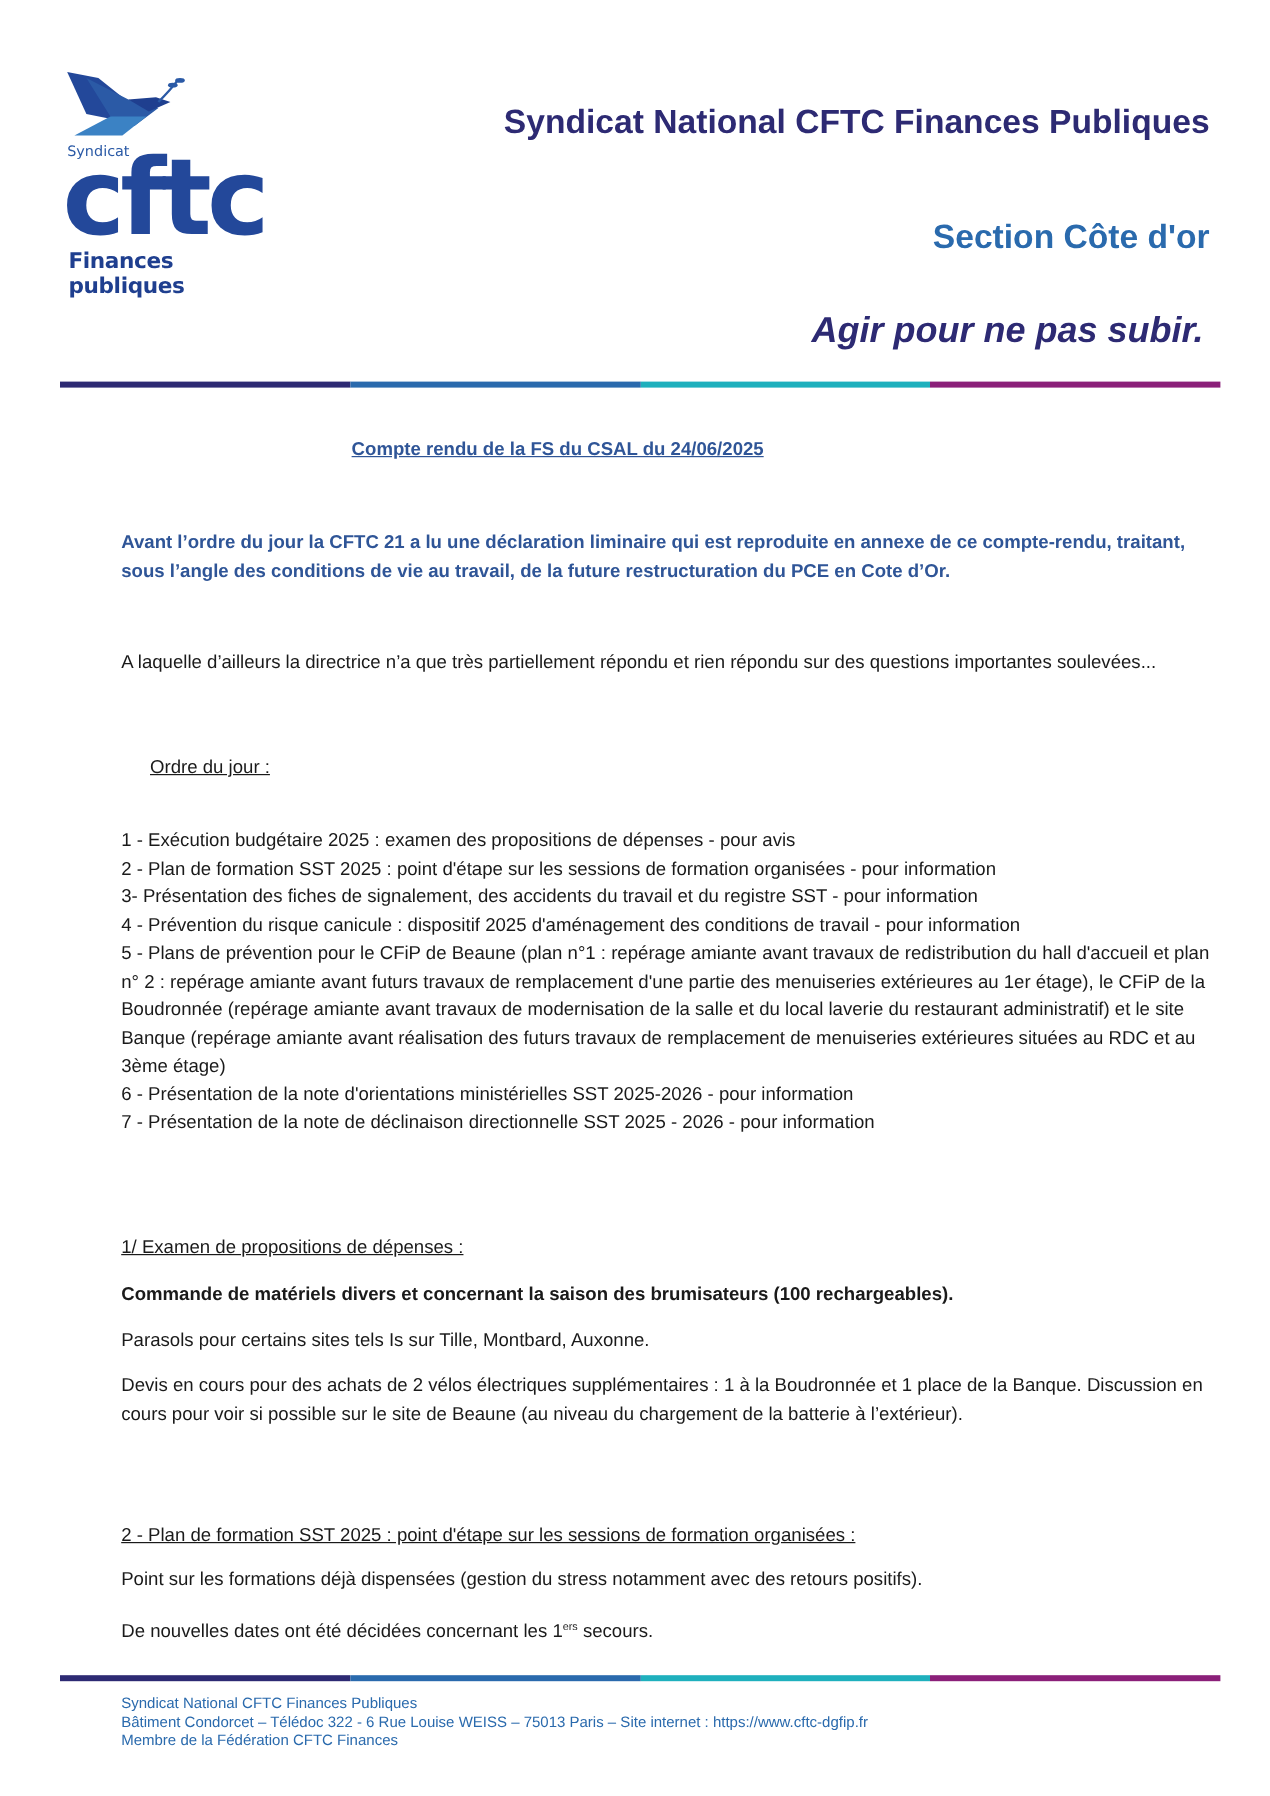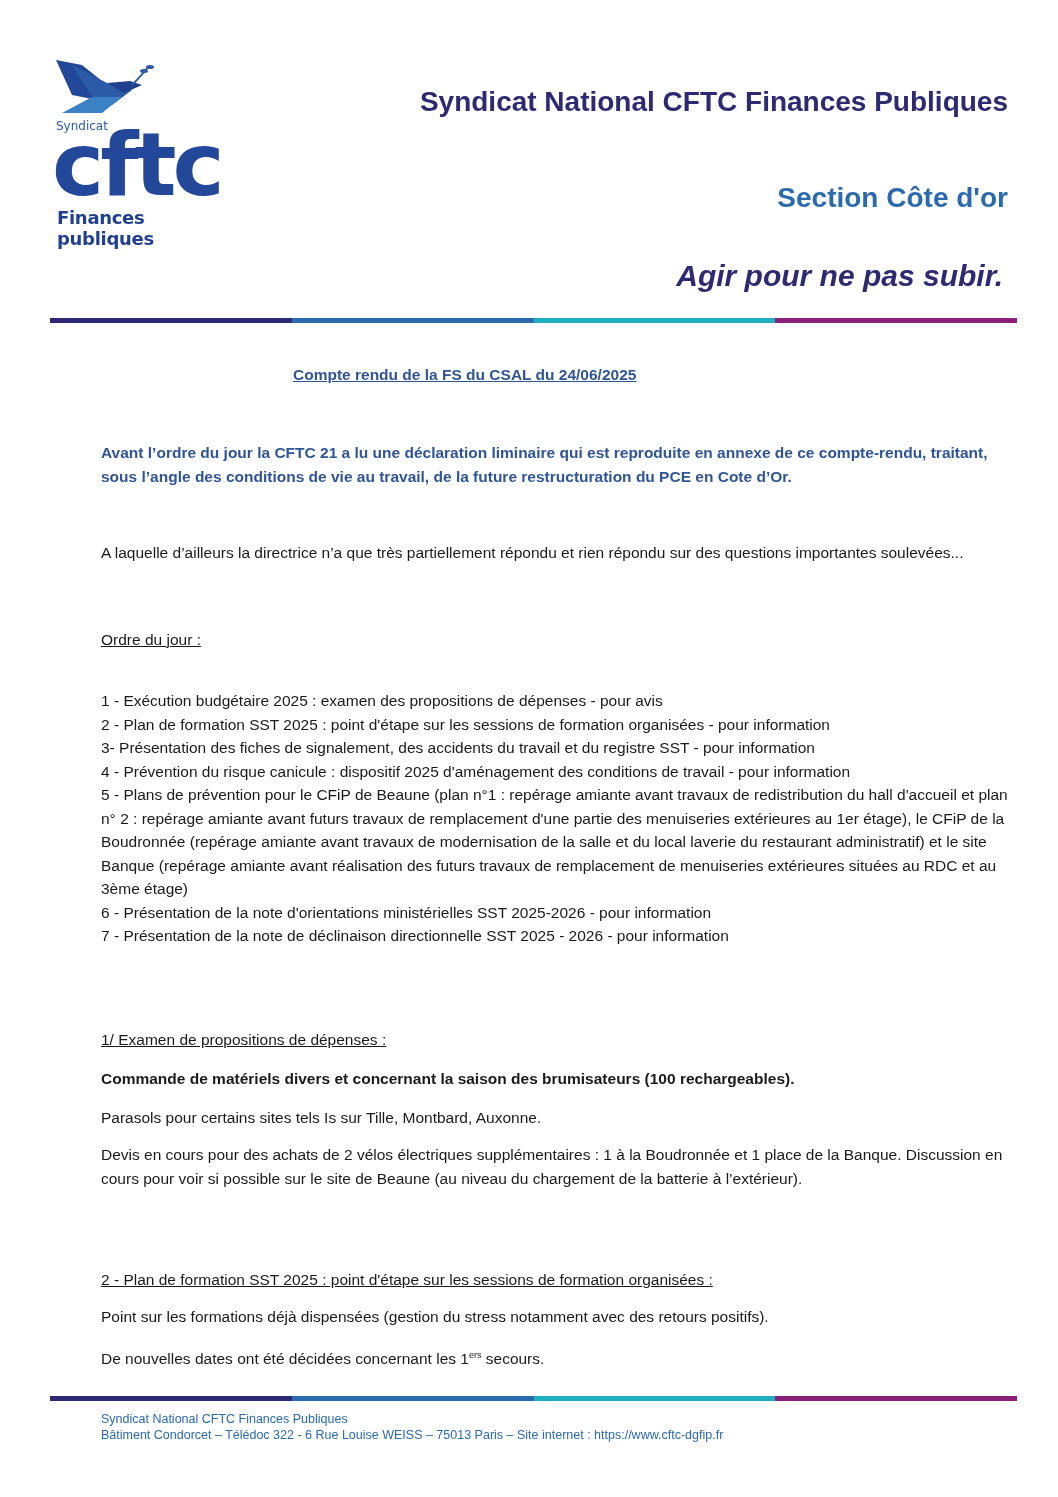--- a/index.html
+++ b/index.html
@@ -52,21 +52,21 @@
   <span style="background:#1fb0bd"></span>
   <span style="background:#8b2079"></span>
 </div>
 
 <div class="doc-title">Compte rendu de la FS du CSAL du 24/06/2025</div>
 
 <div class="intro">Avant l’ordre du jour la CFTC 21 a lu une déclaration liminaire qui est reproduite en annexe de ce compte-rendu, traitant, sous l’angle des conditions de vie au travail, de la future restructuration du PCE en Cote d’Or.</div>
 
 <div class="p" style="top:541px;">A laquelle d’ailleurs la directrice n’a que très partiellement répondu et rien répondu sur des questions importantes soulevées...</div>
 
-<div class="p u" style="top:628px;">Ordre du jour :</div>
+<div class="p u" style="top:628px;margin-left:24px;">Ordre du jour :</div>
 
 <div class="p agenda" style="top:689px;">
   <div>1 - Exécution budgétaire 2025 : examen des propositions de dépenses - pour avis</div>
   <div>2 - Plan de formation SST 2025 : point d'étape sur les sessions de formation organisées - pour information</div>
   <div>3- Présentation des fiches de signalement, des accidents du travail et du registre SST - pour information</div>
   <div>4 - Prévention du risque canicule : dispositif 2025 d'aménagement des conditions de travail - pour information</div>
   <div>5 - Plans de prévention pour le CFiP de Beaune (plan n°1 : repérage amiante avant travaux de redistribution du hall d'accueil  et plan n° 2 : repérage amiante avant futurs travaux de remplacement d'une partie des menuiseries extérieures au 1er étage), le CFiP de la Boudronnée (repérage amiante avant travaux de modernisation de la salle et du local laverie du restaurant administratif) et le site Banque (repérage amiante avant réalisation des futurs travaux de remplacement de menuiseries extérieures situées au RDC et au 3ème étage)</div>
   <div>6 - Présentation de la note d'orientations ministérielles SST 2025-2026 - pour information</div>
   <div>7 - Présentation de la note de déclinaison directionnelle SST 2025 - 2026 - pour information</div>
 </div>
@@ -83,13 +83,14 @@
 <div class="bar bar-bottom">
   <span style="background:#2d2a73"></span>
   <span style="background:#2a6aad"></span>
   <span style="background:#1fb0bd"></span>
   <span style="background:#8b2079"></span>
 </div>
 
 <div class="footer">
   <div>Syndicat National CFTC Finances Publiques</div>
   <div>Bâtiment Condorcet – Télédoc 322 -  6 Rue Louise WEISS – 75013 Paris – Site internet : https://www.cftc-dgfip.fr</div>
+  <div>Membre de la Fédération CFTC Finances</div>
 </div>
 
 </body></html>

